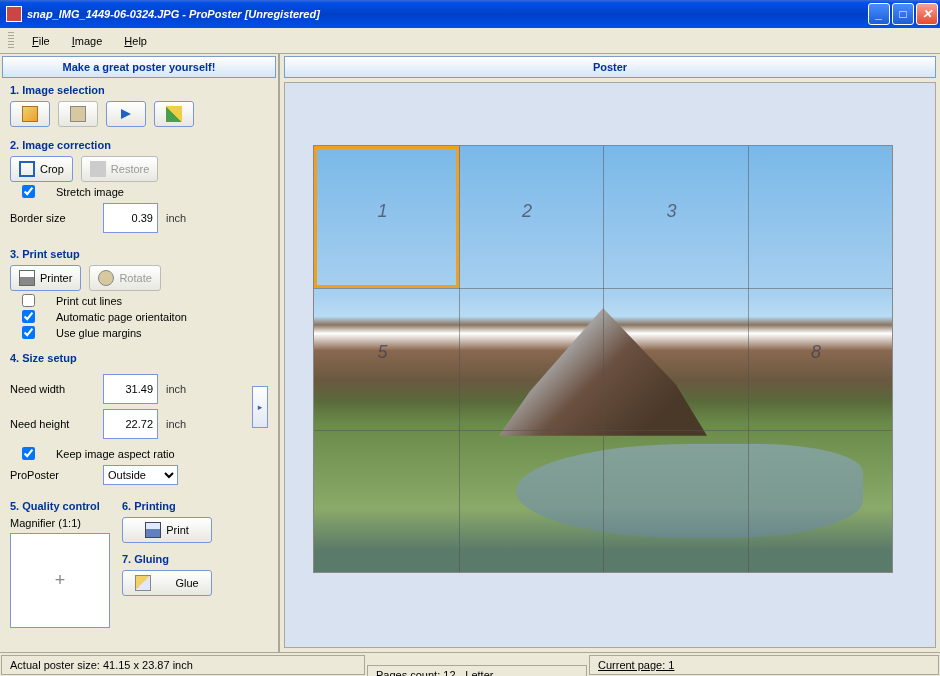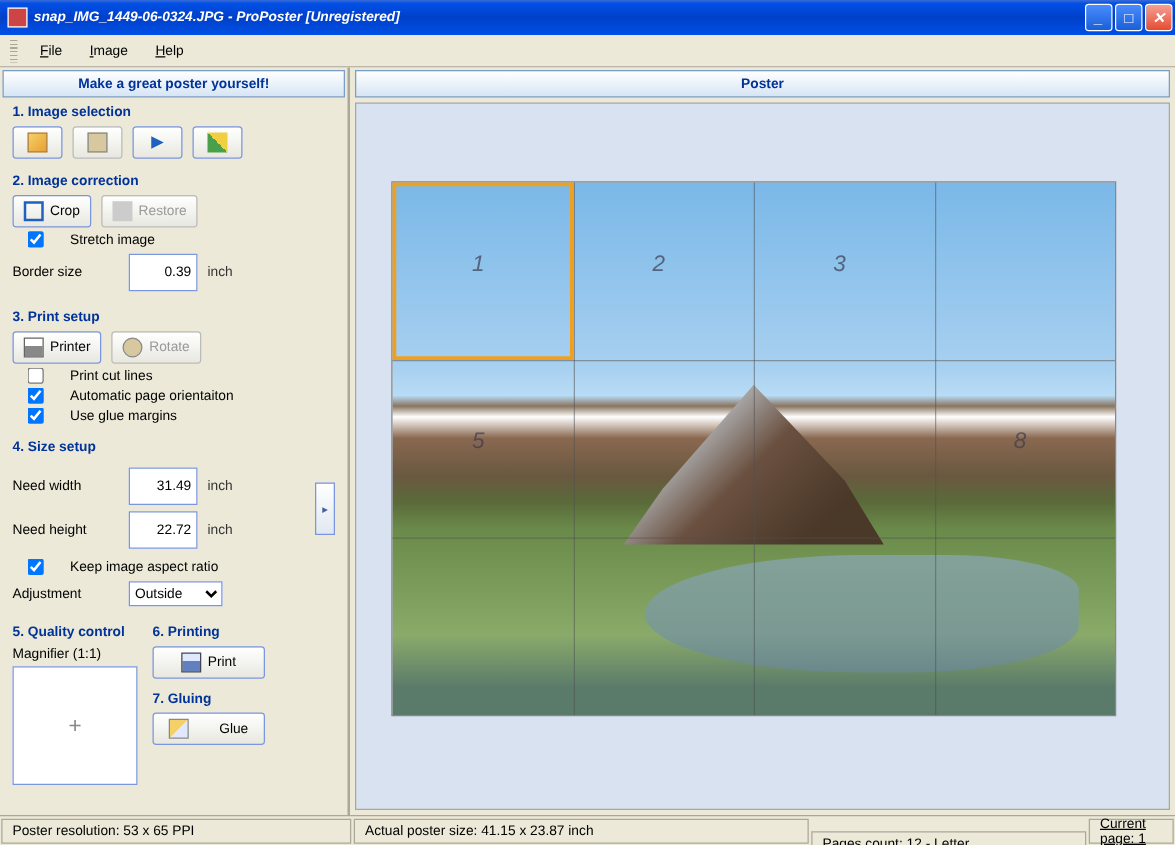--- a/index.html
+++ b/index.html
@@ -177,21 +177,21 @@
             <span class="unit">inch</span>
           </div>
         </div>
         <div class="spinner"></div>
       </div>
       <div class="check-row">
           <input type="checkbox" checked="" style="">
           <span>Keep image aspect ratio</span>
         </div>
       <div class="field-row">
-        <label>Adjustment</label>
+        <label>ProPoster</label>
         <select><option>Outside</option></select>
       </div>
     </div>
 
     <div class="section bottom-split">
       <div>
         <div class="section-title">5. Quality control</div>
         <div style="margin-bottom:4px;">Magnifier (1:1)</div>
         <div class="magnifier-box">+</div>
       </div>
@@ -228,17 +228,16 @@
           <div class="page-num" style="left:61%;top:13%">3</div>
           <div class="page-num" style="left:11%;top:46%">5</div>
           <div class="page-num" style="left:86%;top:46%">8</div>
         </div>
       </div>
     </div>
   </div>
 </div>
 
 <div class="statusbar">
-  <div class="status-cell c1">Poster resolution: 53 x 65 PPI</div>
   <div class="status-cell c2">Actual poster size: 41.15 x 23.87 inch</div>
   <div class="status-cell c3">Pages count: 12 - Letter</div>
   <div class="status-cell c4">Current page: 1</div>
 </div>
 
 </body></html>

